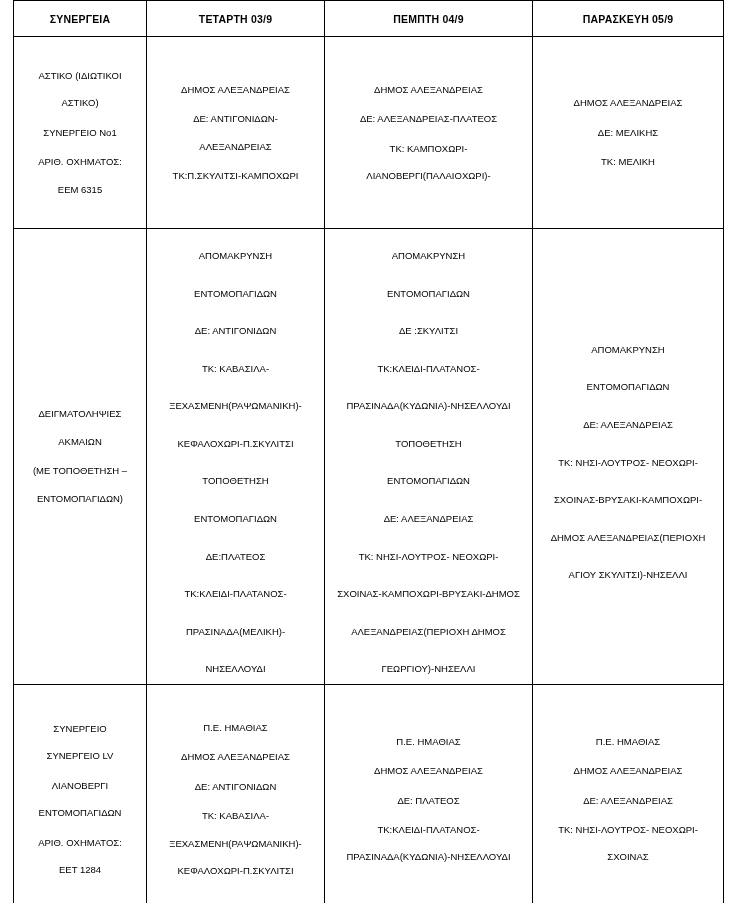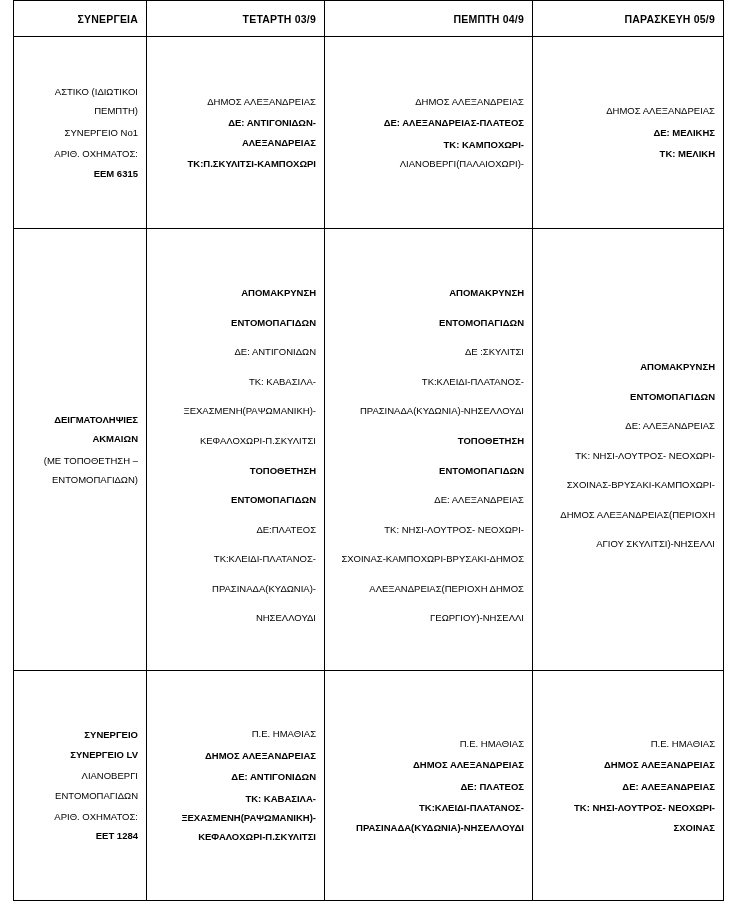--- a/index.html
+++ b/index.html
@@ -24,48 +24,48 @@
   table.schedule {
     border-collapse: collapse;
     table-layout: fixed;
     width: 710px;
     margin: 0 13px;
   }
   table.schedule td,
   table.schedule th {
     border: 1px solid #000000;
     vertical-align: middle;
-    text-align: right;
+    text-align: center;
     padding: 6px 8px;
     box-sizing: border-box;
   }
   col.c0 { width: 133px; }
   col.c1 { width: 178px; }
   col.c2 { width: 208px; }
   col.c3 { width: 191px; }
 
   .hdr td {
     height: 36px;
     font-size: 10.5px;
     font-weight: bold;
     letter-spacing: 0.2px;
   }
   .cell-lines {
     display: flex;
     flex-direction: column;
     justify-content: center;
-    gap: 0;
+    gap: 8px;
   }
   .ln {
     font-size: 9.5px;
     line-height: 2.05;
     white-space: normal;
     word-break: break-word;
   }
-  .ln.b { font-weight: bold; }
+  .ln.b { font-weight: normal; }
   .ln.sp { margin-top: 2px; }
 
   .row-a td { height: 192px; }
   .row-b td { height: 442px; }
   .row-c td { height: 230px; }
 
   .tight .ln { line-height: 1.85; margin-top: 12px; }
 </style>
 </head>
 <body>
@@ -83,21 +83,21 @@
         <td>ΣΥΝΕΡΓΕΙΑ</td>
         <td>ΤΕΤΑΡΤΗ 03/9</td>
         <td>ΠΕΜΠΤΗ 04/9</td>
         <td>ΠΑΡΑΣΚΕΥΗ 05/9</td>
       </tr>
 
       <tr class="row-a">
         <td>
           <div class="cell-lines">
             <div class="ln">ΑΣΤΙΚΟ (ΙΔΙΩΤΙΚΟΙ</div>
-            <div class="ln">ΠΕΜΠΤΗ)</div>
+            <div class="ln">ΑΣΤΙΚΟ)</div>
             <div class="ln sp">ΣΥΝΕΡΓΕΙΟ Νο1</div>
             <div class="ln sp">ΑΡΙΘ. ΟΧΗΜΑΤΟΣ:</div>
             <div class="ln b">ΕΕΜ 6315</div>
           </div>
         </td>
         <td>
           <div class="cell-lines">
             <div class="ln">ΔΗΜΟΣ ΑΛΕΞΑΝΔΡΕΙΑΣ</div>
             <div class="ln b sp">ΔΕ: ΑΝΤΙΓΟΝΙΔΩΝ-</div>
             <div class="ln b">ΑΛΕΞΑΝΔΡΕΙΑΣ</div>
@@ -135,21 +135,21 @@
             <div class="ln b">ΑΠΟΜΑΚΡΥΝΣΗ</div>
             <div class="ln b sp">ΕΝΤΟΜΟΠΑΓΙΔΩΝ</div>
             <div class="ln sp">ΔΕ: ΑΝΤΙΓΟΝΙΔΩΝ</div>
             <div class="ln sp">ΤΚ: ΚΑΒΑΣΙΛΑ-</div>
             <div class="ln">ΞΕΧΑΣΜΕΝΗ(ΡΑΨΩΜΑΝΙΚΗ)-</div>
             <div class="ln">ΚΕΦΑΛΟΧΩΡΙ-Π.ΣΚΥΛΙΤΣΙ</div>
             <div class="ln b sp">ΤΟΠΟΘΕΤΗΣΗ</div>
             <div class="ln b sp">ΕΝΤΟΜΟΠΑΓΙΔΩΝ</div>
             <div class="ln sp">ΔΕ:ΠΛΑΤΕΟΣ</div>
             <div class="ln sp">ΤΚ:ΚΛΕΙΔΙ-ΠΛΑΤΑΝΟΣ-</div>
-            <div class="ln">ΠΡΑΣΙΝΑΔΑ(ΚΥΔΩΝΙΑ)-</div>
+            <div class="ln">ΠΡΑΣΙΝΑΔΑ(ΜΕΛΙΚΗ)-</div>
             <div class="ln">ΝΗΣΕΛΛΟΥΔΙ</div>
           </div>
         </td>
         <td class="tight">
           <div class="cell-lines">
             <div class="ln b">ΑΠΟΜΑΚΡΥΝΣΗ</div>
             <div class="ln b sp">ΕΝΤΟΜΟΠΑΓΙΔΩΝ</div>
             <div class="ln sp">ΔΕ :ΣΚΥΛΙΤΣΙ</div>
             <div class="ln sp">ΤΚ:ΚΛΕΙΔΙ-ΠΛΑΤΑΝΟΣ-</div>
             <div class="ln">ΠΡΑΣΙΝΑΔΑ(ΚΥΔΩΝΙΑ)-ΝΗΣΕΛΛΟΥΔΙ</div>

